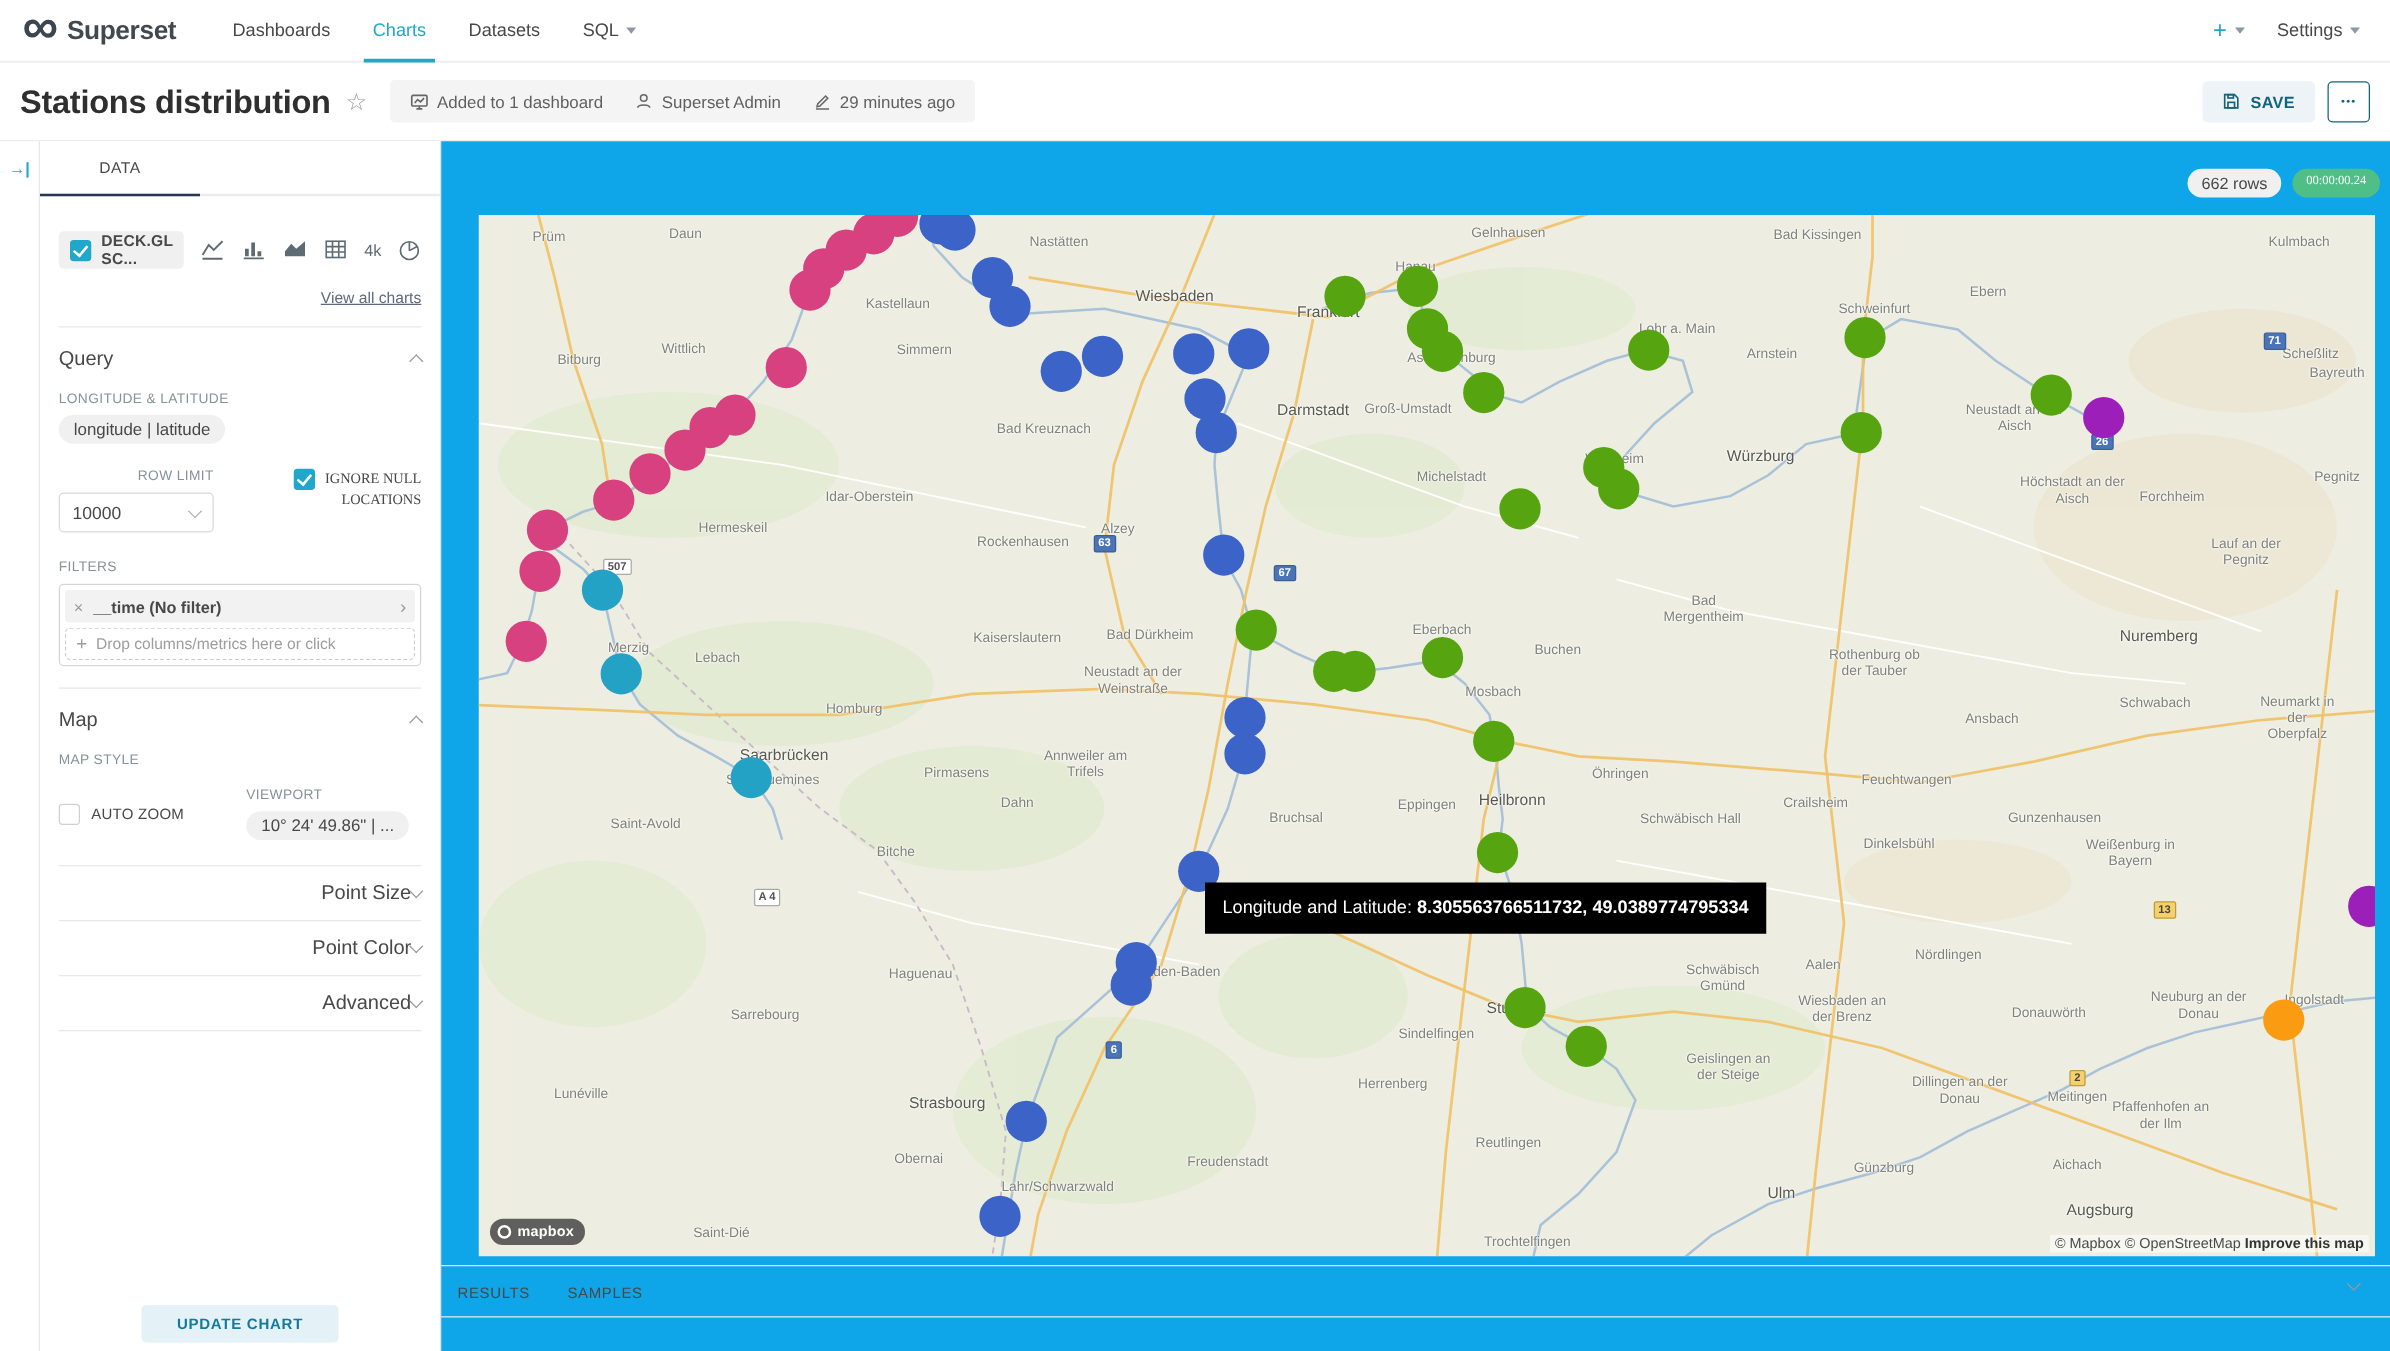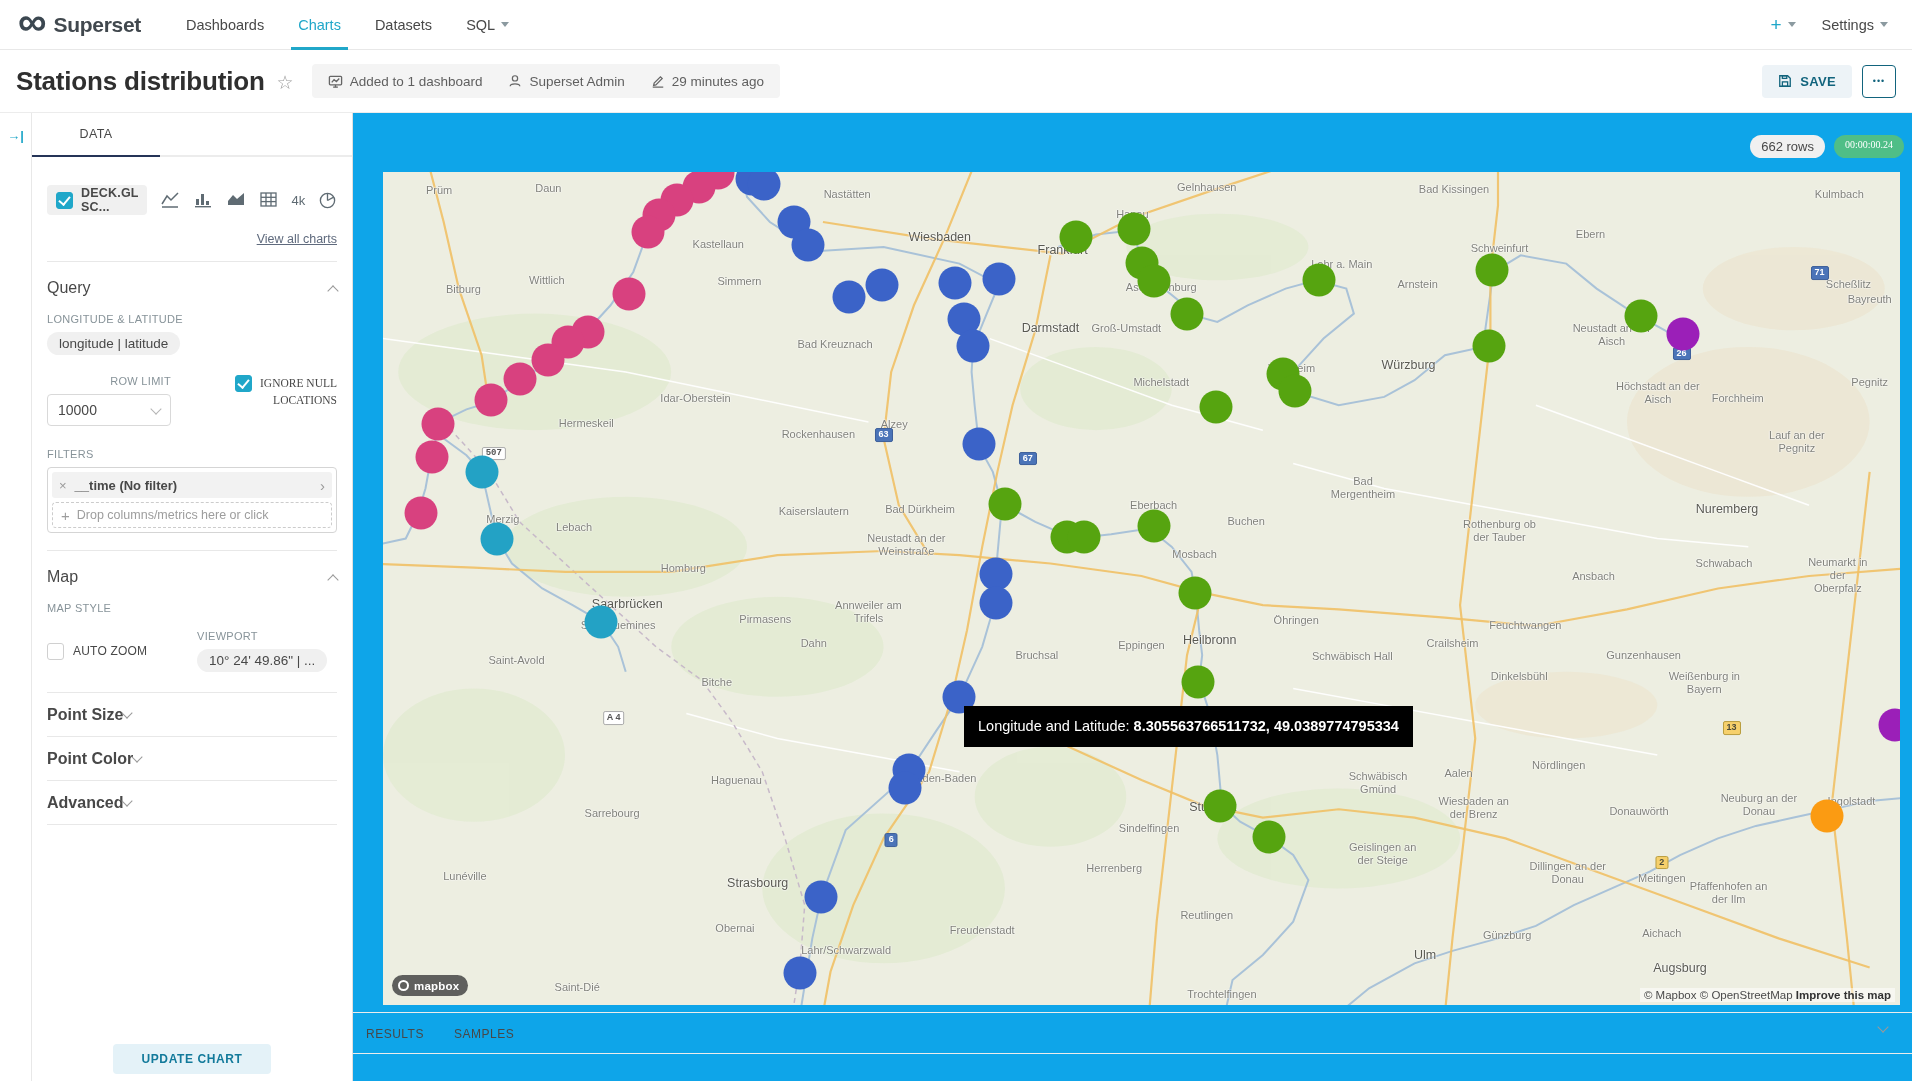--- a/index.html
+++ b/index.html
@@ -55,21 +55,21 @@
   .panel-body { padding:0 15px; }
   .viz-row { margin-top:28px; display:flex; align-items:center; gap:13px; }
   .viz-chip { background:#f0f0f0; border-radius:4px; height:30px; display:flex;
     align-items:center; gap:8px; padding:0 9px; cursor:pointer; }
   .viz-chip .vname { font-size:12.5px; font-weight:bold; color:#484848; letter-spacing:0.2px; }
   .vicon { display:flex; align-items:center; color:#5f6b73; cursor:pointer; }
   .vicon.txt { font-size:13px; color:#5f6b73; }
   .viewall { margin-top:14px; text-align:right; }
   .viewall a { font-size:12.5px; color:#5f6a7d; text-decoration:underline; cursor:pointer; }
   .hr { border-top:1px solid #e8e8e8; margin-top:14px; }
-  .sec-h { display:flex; align-items:center; justify-content:space-between; padding:17px 0 2px; }
+  .sec-h { display:flex; align-items:flex-start; justify-content:space-between; padding:17px 0 2px; }
   .sec-h .t { font-size:16px; color:#484848; }
   .chev { width:8px; height:8px; border-right:1.6px solid #999; border-bottom:1.6px solid #999;
     display:inline-block; cursor:pointer; }
   .chev.up { transform:rotate(-135deg); margin-top:6px; }
   .chev.down { transform:rotate(45deg); margin-bottom:4px; }
   .lbl { font-size:11px; letter-spacing:0.3px; color:#879399; margin-top:14px; }
   .chip { display:inline-block; background:#f0f0f0; border-radius:12px; padding:4px 12px;
     font-size:13.5px; color:#484848; margin-top:7px; }
   .row2 { display:flex; margin-top:6px;text-align:right; }
   .col-rowlimit { width:124px; }
@@ -91,22 +91,22 @@
   .filter-chip .fv { font-weight:bold; flex:1; }
   .filter-chip .gt { color:#9a9a9a; padding:0 7px; font-size:15px; }
   .drop-zone { margin-top:4px; border:1px dashed #cccccc; border-radius:4px; height:26px;
     display:flex; align-items:center; gap:7px; padding:0 8px; color:#9d9d9d;
     font-size:12.5px; cursor:pointer; }
   .drop-zone .plus { font-size:15px; color:#9d9d9d; }
   .zoomrow { display:flex; margin-top:16px; }
   .zoom-left { display:flex; align-items:center; gap:9px; width:150px;
     font-size:12px; letter-spacing:0.2px; color:#484848; }
   .vp-col .lbl { margin-top:0; }
-  .collapse-row { height:44px; display:flex; align-items:center; justify-content:flex-start;
-    border-bottom:1px solid #e8e8e8; cursor:pointer;font-weight:bold; }
+  .collapse-row { height:44px; display:flex; align-items:center; justify-content:flex-end;
+    border-bottom:1px solid #e8e8e8; cursor:pointer; }
   .collapse-row .t { font-size:16px; color:#484848; }
   .update-btn { position:absolute; left:50%; transform:translateX(-50%); bottom:7px;
     width:158px; height:30px; background:#e4f2f8; color:#127a9b; border:none; border-radius:4px;
     font-size:12px; font-weight:bold; letter-spacing:0.6px; cursor:pointer;
     font-family:"Liberation Sans", sans-serif; }
 
   
   .main { position:relative; flex:1; background:#0ea5e9; }
   .statusrow { position:absolute; top:22px; right:8px; display:flex; gap:9px; z-index:3; }
   .pill-rows { background:#f0f0f0; color:#484848; border-radius:12px; font-size:13px; padding:4px 11px; }
@@ -508,21 +508,21 @@
         <div class="mlabel" style="left: 88.7%; top: 86.6%;">Pfaffenhofen an der Ilm</div>
         <div class="mlabel" style="left: 84.3%; top: 91.3%;">Aichach</div>
         <div class="mlabel" style="left: 96.8%; top: 75.5%;">Ingolstadt</div>
         <div class="shield blue" style="left: 94.7%; top: 12.1%;">71</div>
         <div class="shield blue" style="left: 85.6%; top: 21.8%;">26</div>
         <div class="shield blue" style="left: 33%; top: 31.6%;">63</div>
         <div class="shield blue" style="left: 42.5%; top: 34.4%;">67</div>
         <div class="shield blue" style="left: 33.5%; top: 80.2%;">6</div>
         <div class="shield yellow" style="left: 88.9%; top: 66.8%;">13</div>
         <div class="shield yellow" style="left: 84.3%; top: 82.9%;">2</div>
-        <div class="shield white" style="left: 7.3%; top: 33.8%; font-family: Liberation Mono, monospace;">507</div>
+        <div class="shield white" style="left: 7.3%; top: 33.8%;">507</div>
         <div class="shield white" style="left: 15.2%; top: 65.5%;">A 4</div>
         <div class="dot" style="left: 24.3%; top: 0.8%; background: rgb(59, 99, 200);"></div>
         <div class="dot" style="left: 25.1%; top: 1.5%; background: rgb(59, 99, 200);"></div>
         <div class="dot" style="left: 27.1%; top: 6%; background: rgb(59, 99, 200);"></div>
         <div class="dot" style="left: 28%; top: 8.8%; background: rgb(59, 99, 200);"></div>
         <div class="dot" style="left: 30.7%; top: 15%; background: rgb(59, 99, 200);"></div>
         <div class="dot" style="left: 32.9%; top: 13.6%; background: rgb(59, 99, 200);"></div>
         <div class="dot" style="left: 37.7%; top: 13.3%; background: rgb(59, 99, 200);"></div>
         <div class="dot" style="left: 40.6%; top: 12.8%; background: rgb(59, 99, 200);"></div>
         <div class="dot" style="left: 38.3%; top: 17.6%; background: rgb(59, 99, 200);"></div>

